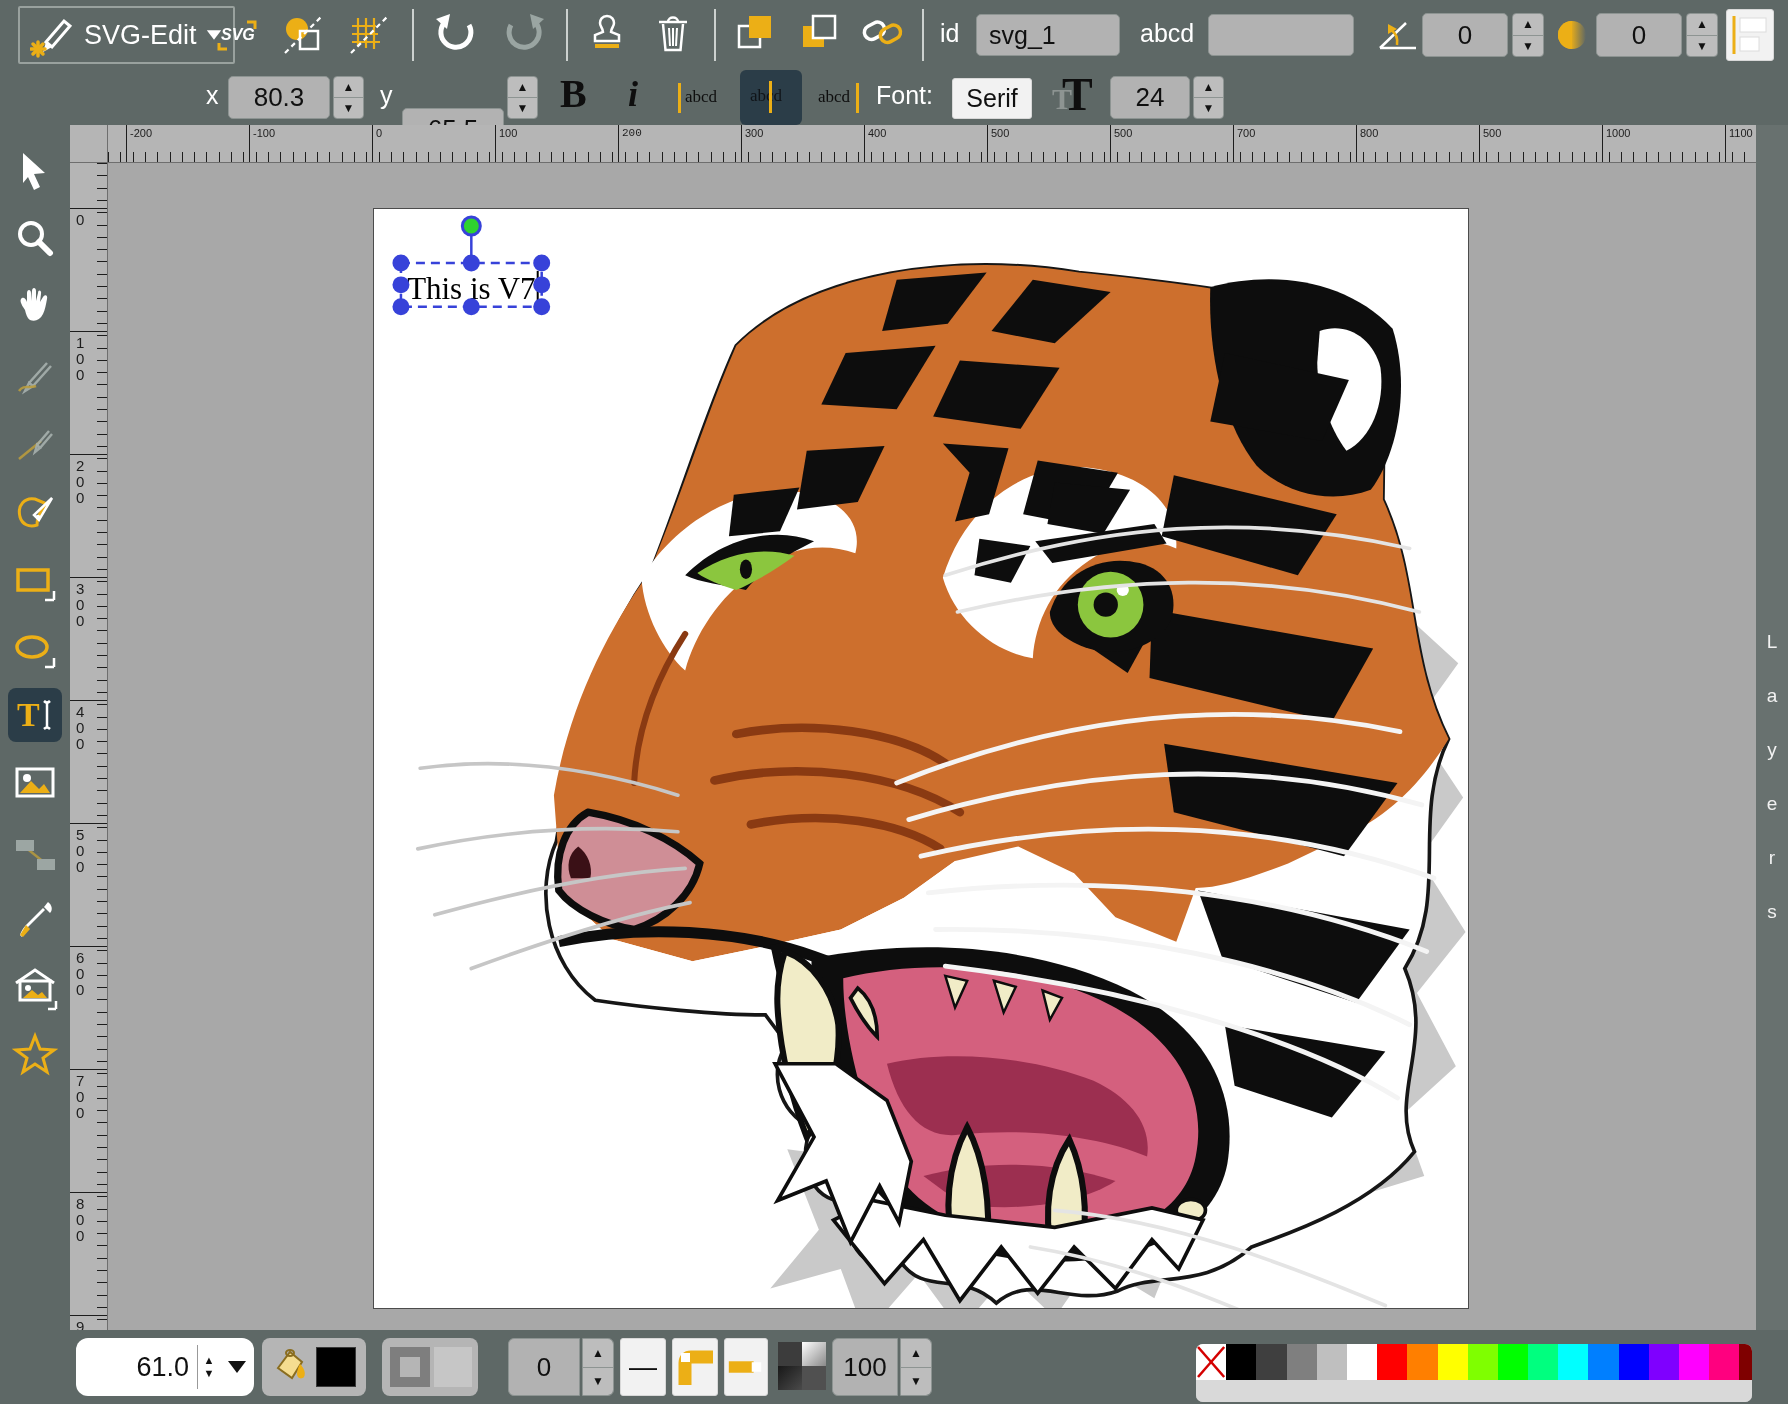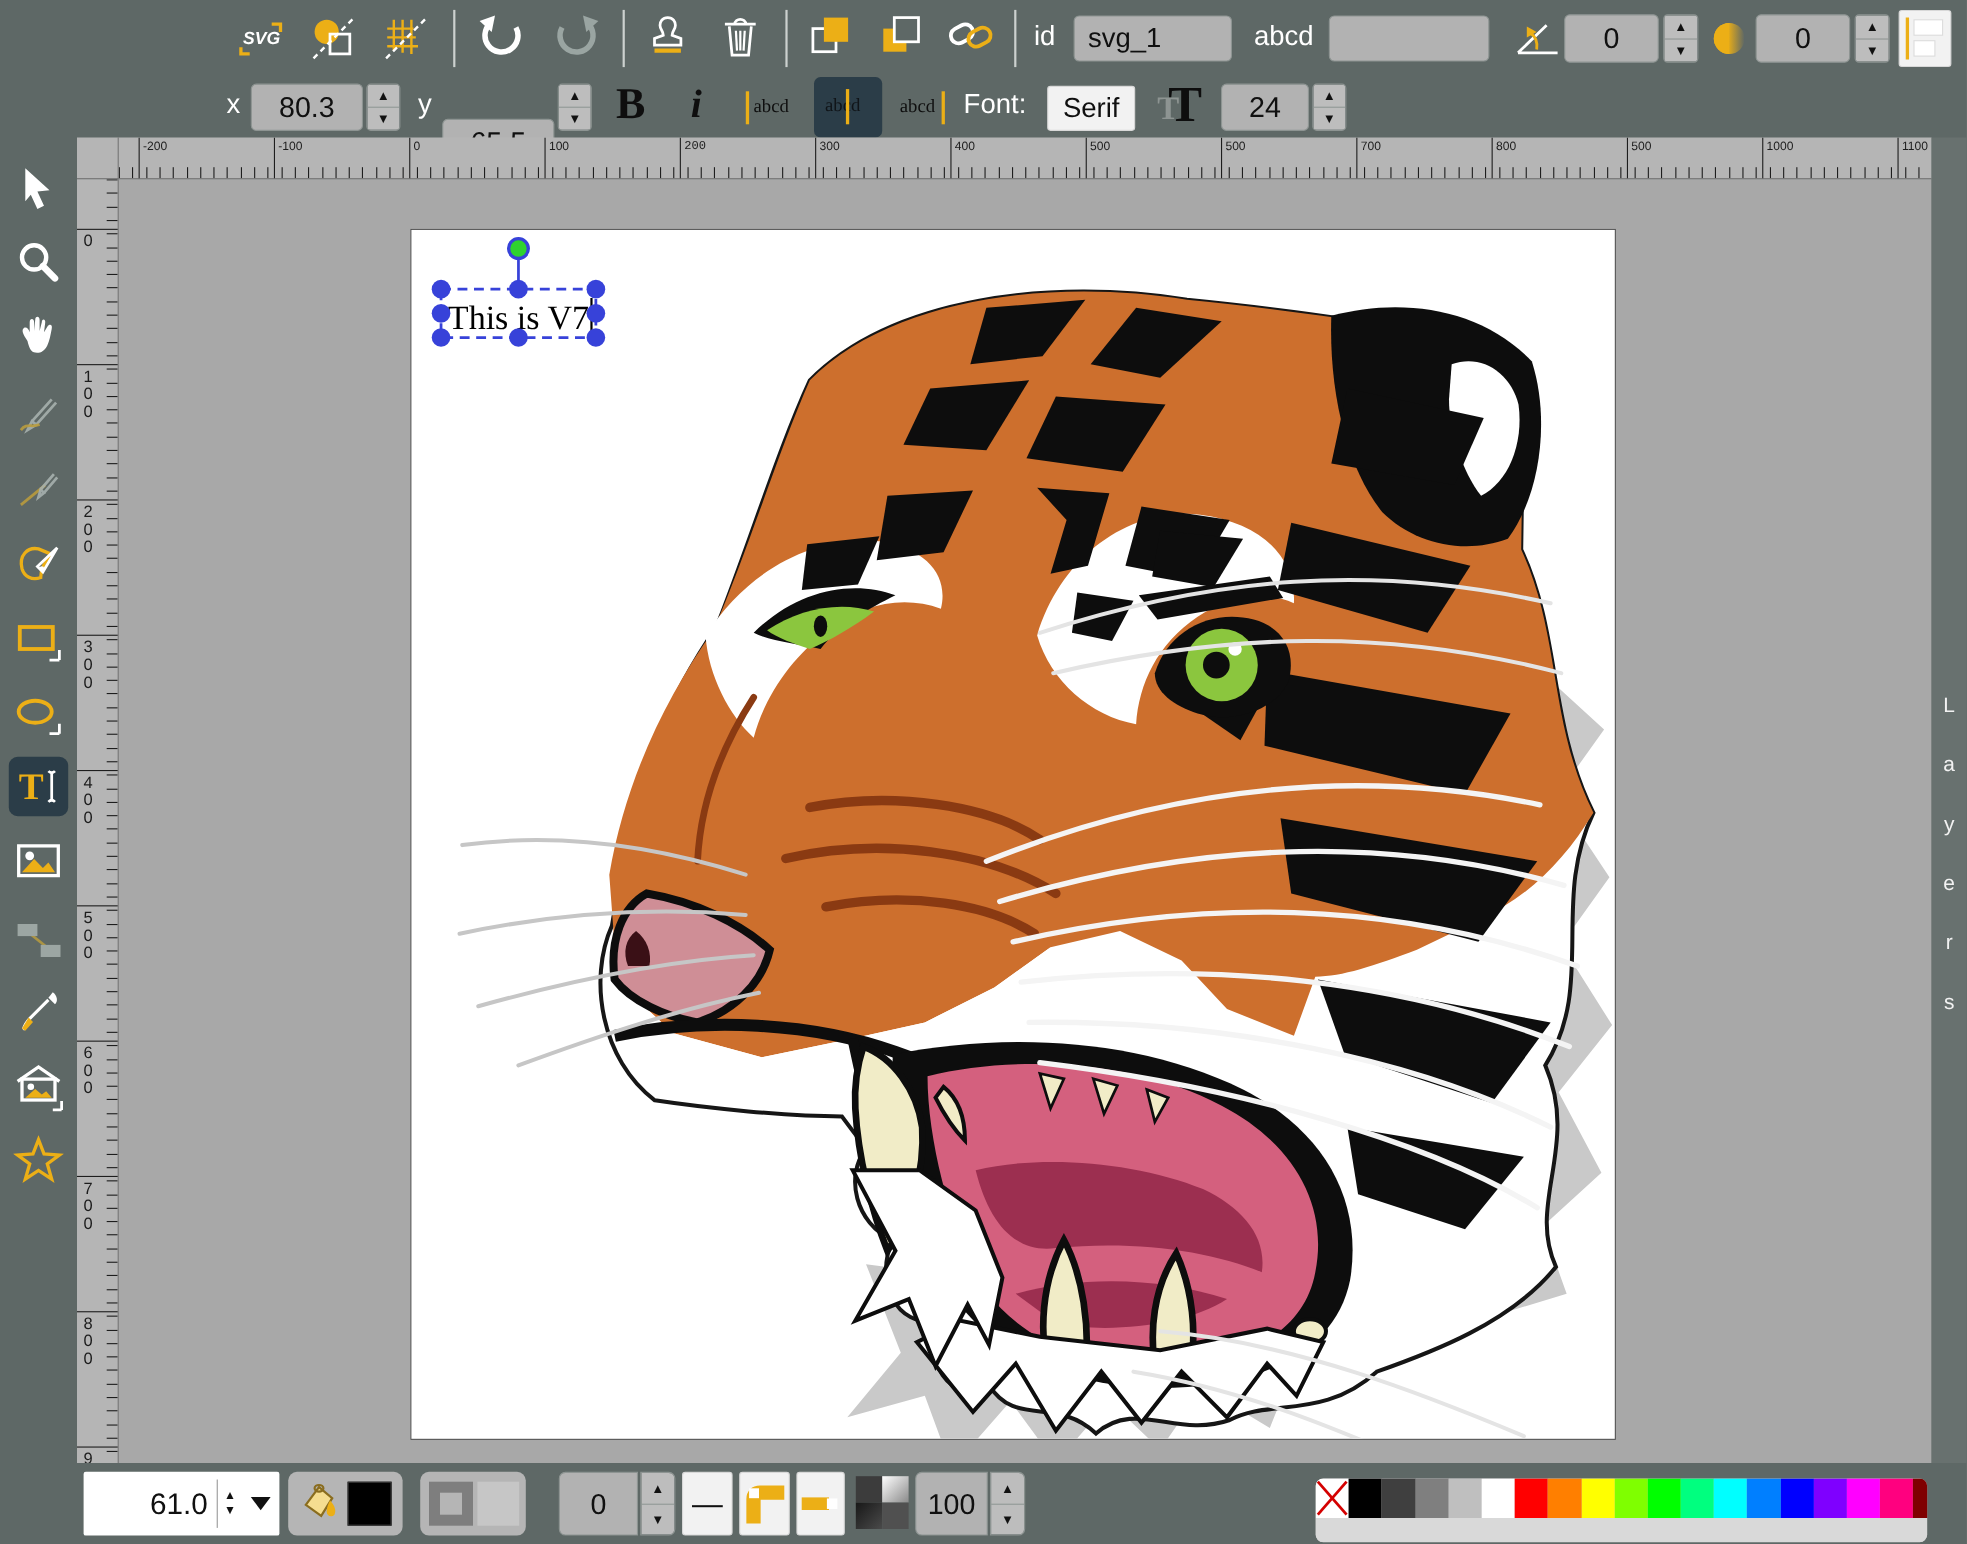--- a/index.html
+++ b/index.html
@@ -55,20 +55,34 @@
   #palette .sw { width:30.2px; height:36px; flex:none; cursor:pointer; position:relative; }
   #palette .row2 { height:22px; background:#d9d9d9; }
   .caret-down { width:0; height:0; border-left:9px solid transparent; border-right:9px solid transparent; border-top:12px solid #fff; }
 </style>
 </head>
 <body>
 
 <div id="app">
 
   <div id="tb1">
+    <div class="abs logo-btn" style="left:18px; top:6px; height:58px;">
+      <svg width="46" height="46" viewBox="0 0 46 46">
+        <path d="M16 30 L34 9 L40 14 L22 35 Z" fill="none" stroke="#fff" stroke-width="3"></path>
+        <path d="M16 30 L13 40 L22 35 Z" fill="#fff"></path>
+        <g stroke="#ecaf16" stroke-width="3.5" stroke-linecap="round">
+          <line x1="8" y1="30" x2="8" y2="44"></line>
+            <line x1="1" y1="37" x2="15" y2="37"></line>
+          <line x1="3" y1="32" x2="13" y2="42"></line>
+            <line x1="3" y1="42" x2="13" y2="32"></line>
+        </g>
+      </svg>
+      <span>SVG-Edit</span>
+      <span class="caret-down" style="transform:scale(.8);"></span>
+    </div>
 
     <div class="abs tbtn" style="left:212px; top:10px;">
       <svg width="44" height="40" viewBox="0 0 44 40">
         <text x="6" y="25" font-size="16" font-weight="bold" font-style="italic" fill="#fff" font-family="Liberation Sans,sans-serif">SVG</text>
         <path d="M4 28 v6 h8" stroke="#ecaf16" stroke-width="3" fill="none"></path>
         <path d="M40 14 v-7 h-8" stroke="#ecaf16" stroke-width="3" fill="none"></path>
       </svg>
     </div>
 
     <div class="abs tbtn" style="left:278px; top:10px;">
@@ -773,21 +787,21 @@
         <span class="lchar">L</span>
         <span class="lchar">a</span>
         <span class="lchar">y</span>
         <span class="lchar">e</span>
         <span class="lchar">r</span>
         <span class="lchar">s</span>
       </div>
     </div>
 
   <div id="tb3">
-    <div class="abs" style="left:76px; top:8px; width:178px; height:58px; background:#fff; border-radius:2px; display:flex; align-items:center;">
+    <div class="abs" style="left:76px; top:8px; width:178px; height:58px; background:#fff; border-radius:12px; display:flex; align-items:center;">
       <div style="flex:1; text-align:right; font-size:27px; color:#101010; padding-right:8px;">61.0</div>
       <div style="width:1px; height:44px; background:#999;"></div>
       <div style="width:22px; display:flex; flex-direction:column; align-items:center; font-size:11px; color:#111; line-height:13px;">
           <span>▲</span>
           <span>▼</span>
         </div>
       <div style="width:34px; display:flex; justify-content:center;">
         <div class="caret-down" style="border-top-color:#111;"></div>
       </div>
     </div>

